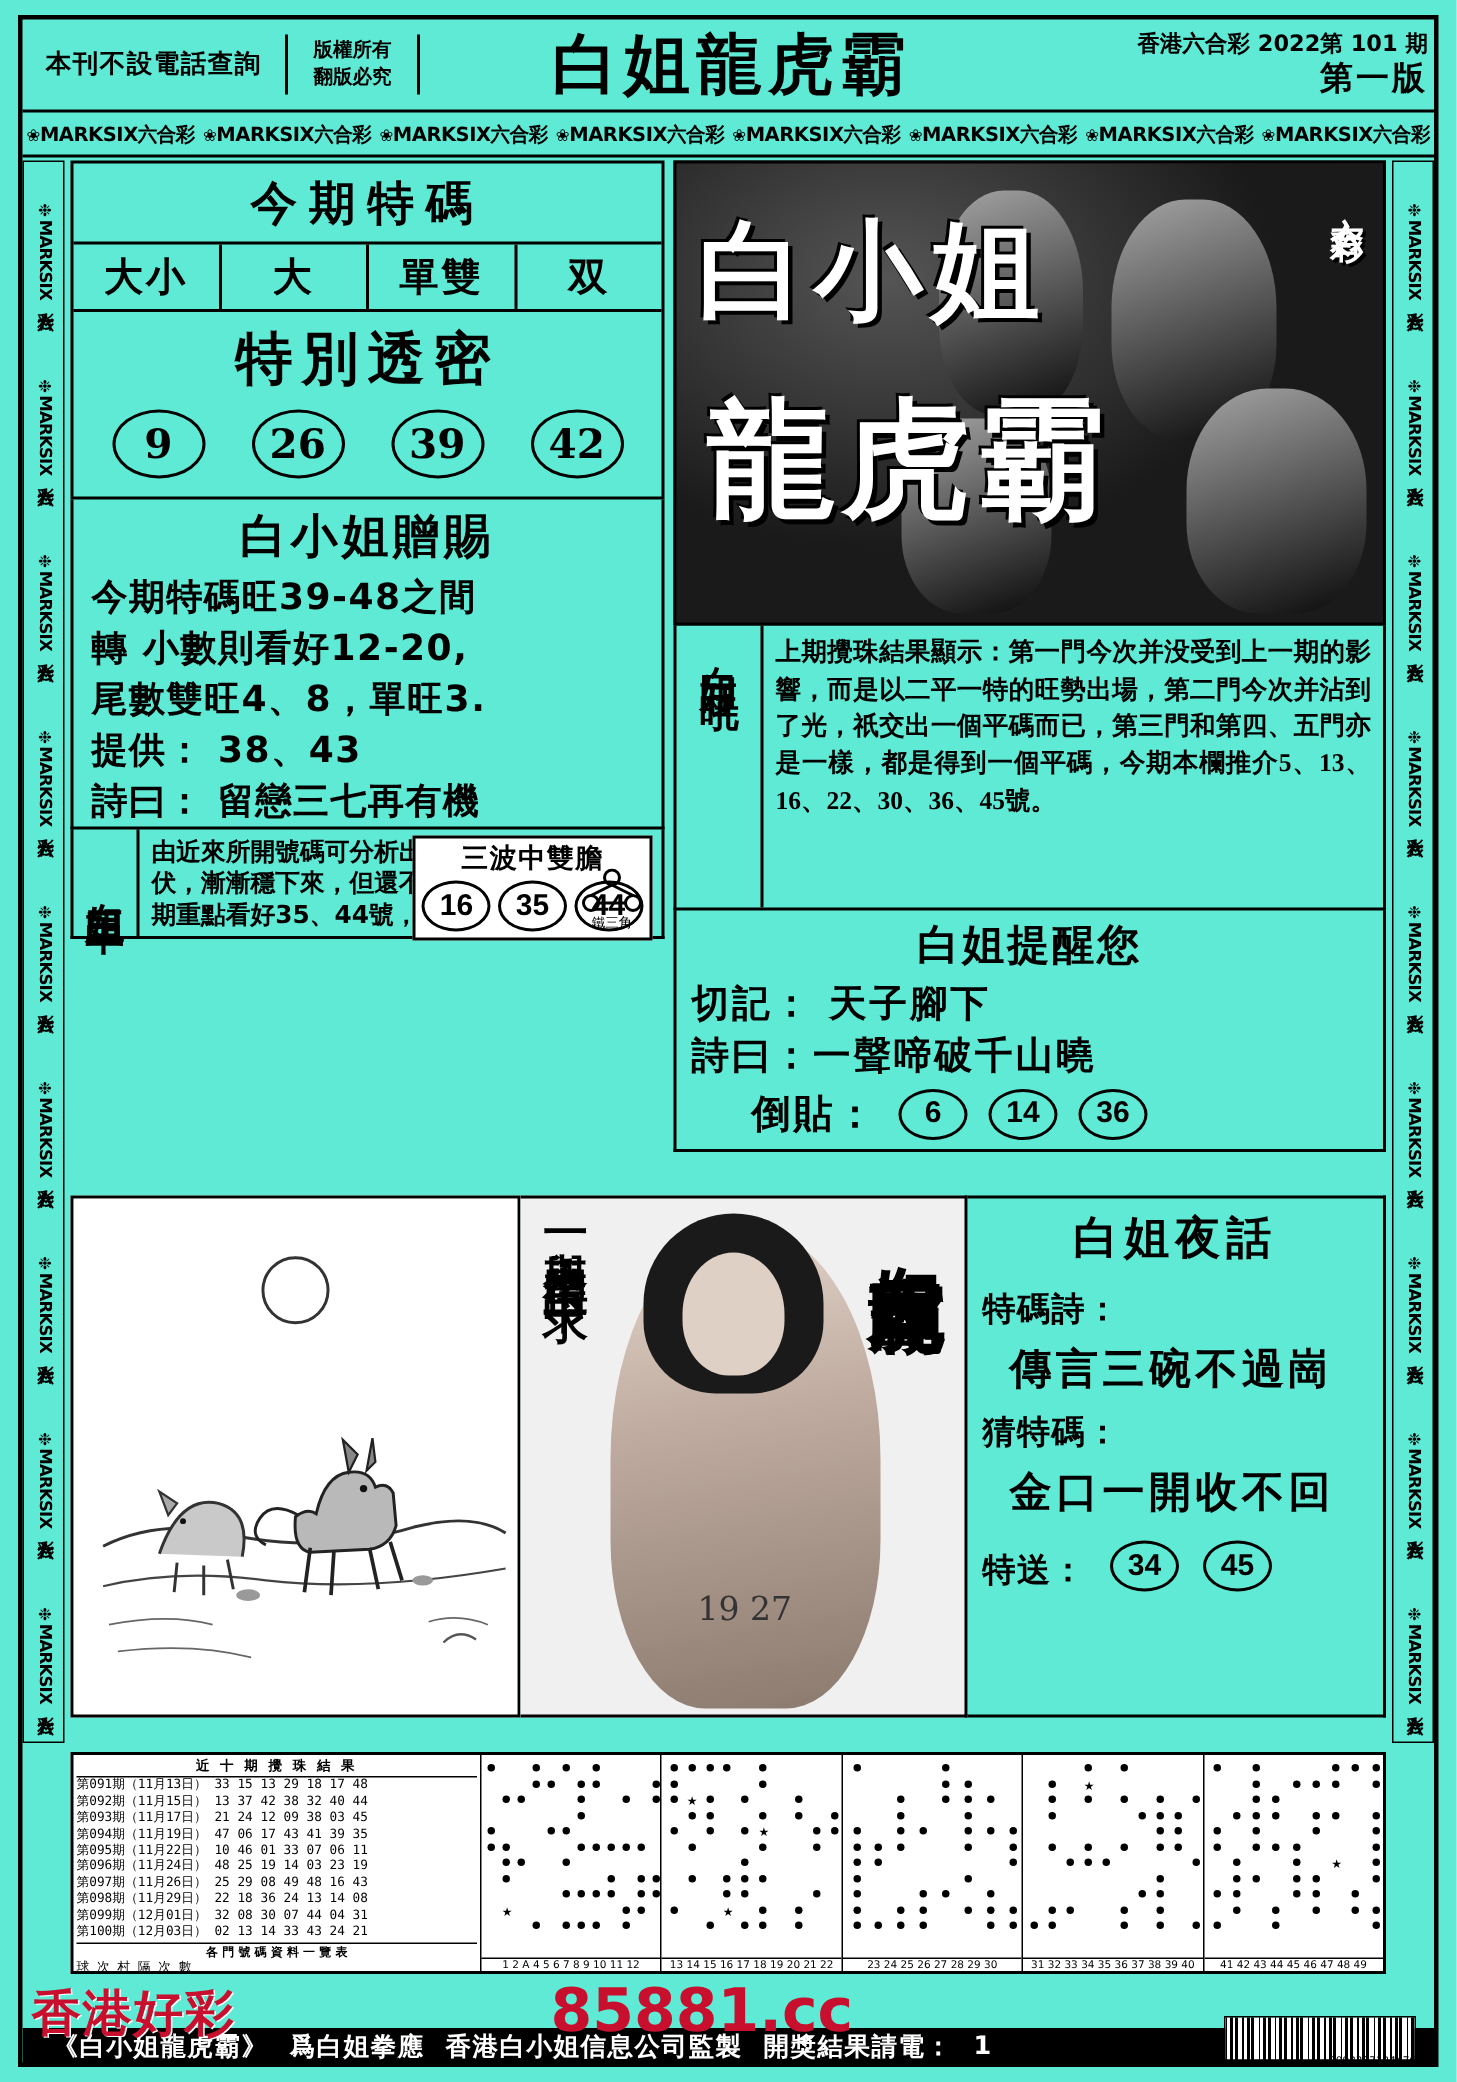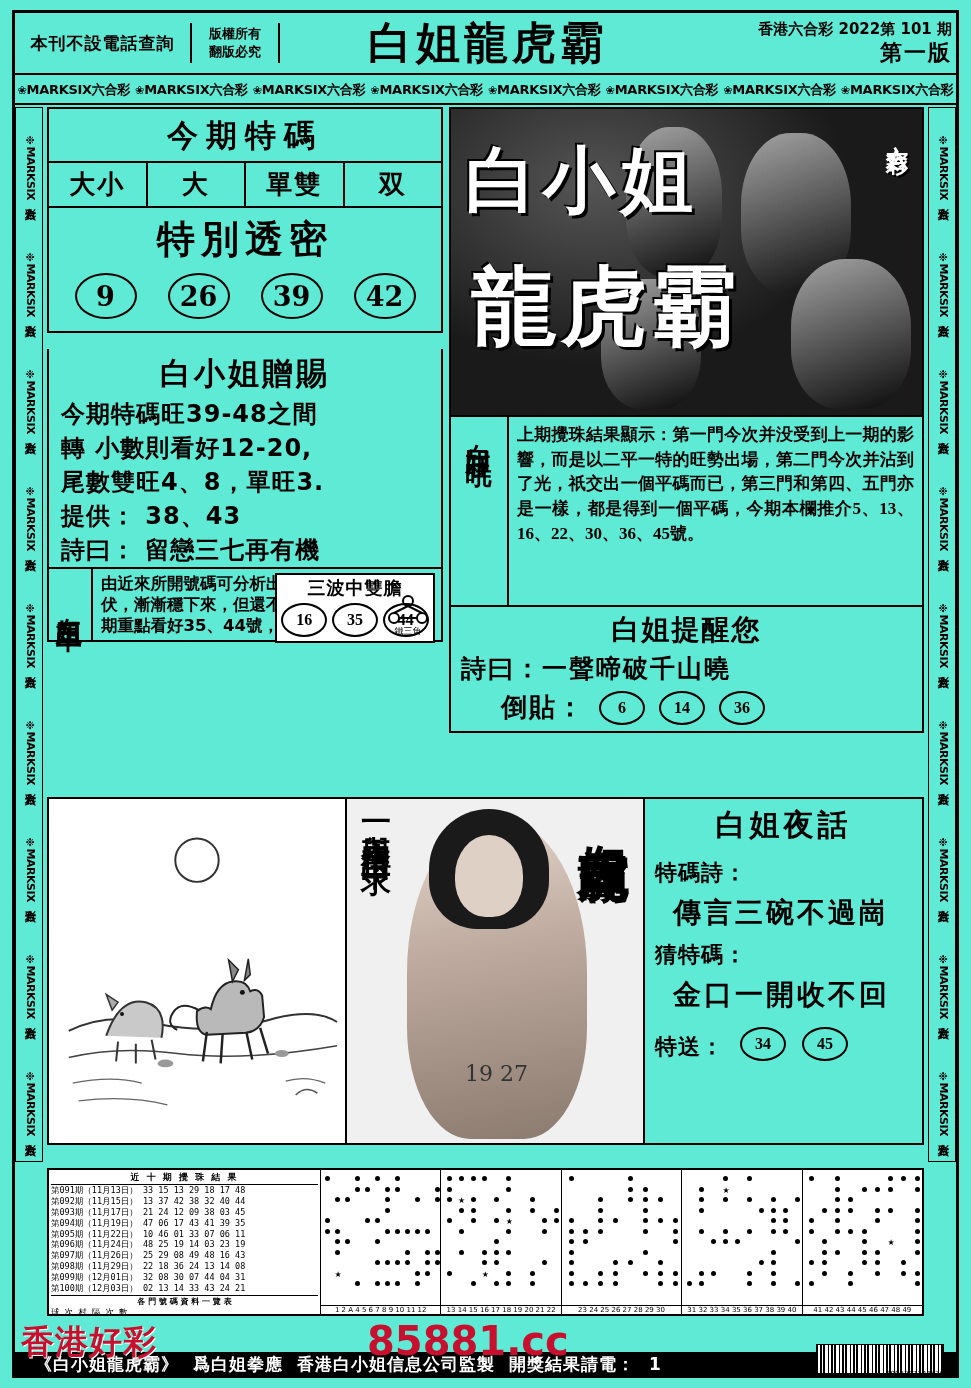--- a/index.html
+++ b/index.html
@@ -164,21 +164,21 @@
     width: 62px; height: 46px;
     display: flex;
     align-items: center;
     justify-content: center;
     font-size: 27px;
     font-weight: bold;
     font-family: "DejaVu Serif", serif;
   }
 
   
-  .box2 { width: 396px; border-top: none; margin-top: 16px; }
+  .box2 { width: 396px; border-top: none; }
   .b2-title {
     text-align: center;
     font-size: 31px;
     font-weight: bold;
     letter-spacing: 3px;
     padding: 4px 0 2px;
   }
   .b2-line {
     font-size: 24px;
     font-weight: bold;
@@ -219,22 +219,22 @@
   .b3-badge-n {
     display: flex;
     justify-content: space-around;
     padding: 2px 2px 4px;
   }
   .circ-sm {
     border: 2px solid #000;
     border-radius: 50%;
     width: 46px; height: 34px;
     display: flex; align-items: center; justify-content: center;
-    font-size: 16px; font-weight: bold;
-    font-family: Liberation Serif, serif;
+    font-size: 20px; font-weight: bold;
+    font-family: Liberation Sans, sans-serif;
   }
   .tri-logo {
     position: absolute;
     right: 10px; bottom: 2px;
     text-align: center;
     font-size: 9px;
   }
   .tri-logo svg { display: block; margin: 0 auto; }
 
   
@@ -661,20 +661,21 @@
         <div class="b4-side">
           <div class="b4-side-txt">白姐旺吼</div>
         </div>
         <div class="b4-body">
           <div class="b4-text">上期攪珠結果顯示：第一門今次并没受到上一期的影響，而是以二平一特的旺勢出場，第二門今次并沾到了光，祇交出一個平碼而已，第三門和第四、五門亦是一樣，都是得到一個平碼，今期本欄推介5、13、16、22、30、36、45號。</div>
         </div>
       </div>
 
       <div class="box5">
         <div class="b5-title">白姐提醒您</div>
+        <div class="b5-line">切記： 天子腳下</div>
         <div class="b5-line">詩曰：一聲啼破千山曉</div>
         <div class="b5-bottom">
           <div class="b5-label">倒貼：</div>
           <div class="circ-sm">6</div>
           <div class="circ-sm">14</div>
           <div class="circ-sm">36</div>
         </div>
       </div>
     </div>
 

